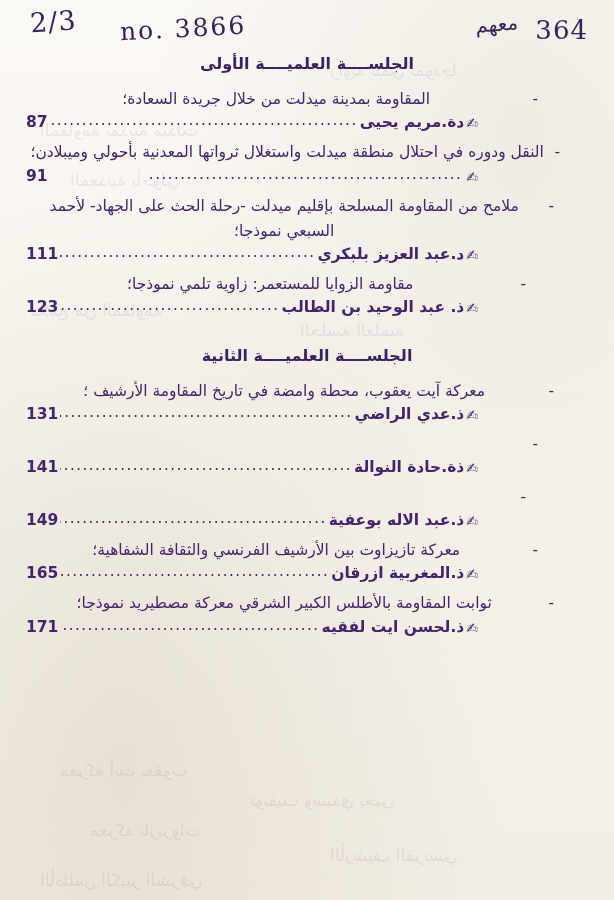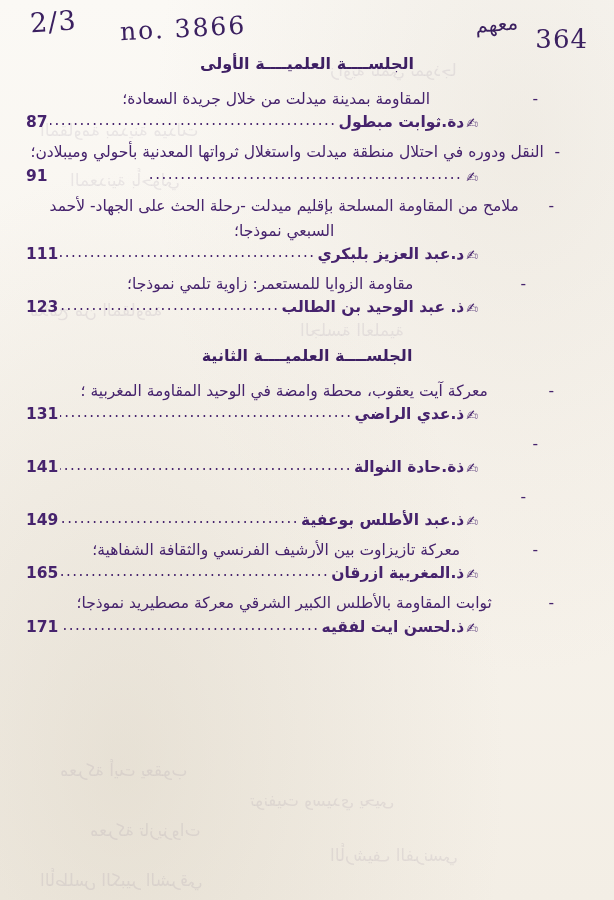--- a/index.html
+++ b/index.html
@@ -49,21 +49,21 @@
   }
   #hw-mid {
     left: 120px;
     top: 14px;
     font-size: 25px;
     letter-spacing: 2px;
     transform: rotate(-3deg);
   }
   #hw-right {
     right: 26px;
-    top: 24px;
+    top: 15px;
     font-size: 26px;
     letter-spacing: 1px;
   }
   #hw-scribble {
     right: 96px;
     top: 12px;
     font-size: 20px;
     letter-spacing: 2px;
     transform: rotate(-5deg);
   }
@@ -180,21 +180,21 @@
 
     <div class="session-title">الجلســــة العلميــــة الأولى</div>
 
     <div class="entry indent-2">
       <div class="entry-title">
         <span class="dash">-</span>
         <span class="title-text">المقاومة بمدينة ميدلت من خلال جريدة السعادة؛</span>
       </div>
       <div class="author-line auth-pad-3">
         <span class="pen-icon">✍</span>
-        <span class="author-name">دة.ثوابت مبطول</span>
+        <span class="author-name">دة.مريم يحيى</span>
         <span class="leader">..................................................</span>
         <span class="page-num">87</span>
       </div>
     </div>
 
     <div class="entry two-line">
       <div class="entry-title">
         <span class="dash">-</span>
         <span class="title-text">النقل ودوره في احتلال منطقة ميدلت واستغلال ثرواتها المعدنية بأحولي وميبلادن؛</span>
       </div>
@@ -229,21 +229,21 @@
         <span class="leader">..................................................</span>
         <span class="page-num">123</span>
       </div>
     </div>
 
     <div class="session-title" id="session-2-title">الجلســــة العلميــــة الثانية</div>
 
     <div class="entry indent-1">
       <div class="entry-title">
         <span class="dash">-</span>
-        <span class="title-text">معركة آيت يعقوب، محطة وامضة في الوحيد المقاومة المغربية ؛</span>
+        <span class="title-text">معركة آيت يعقوب، محطة وامضة في تاريخ المقاومة الأرشيف ؛</span>
       </div>
       <div class="author-line auth-pad-3">
         <span class="pen-icon">✍</span>
         <span class="author-name">ذ.عدي الراضي</span>
         <span class="leader">..................................................</span>
         <span class="page-num">131</span>
       </div>
     </div>
 
     <div class="entry indent-2">
@@ -257,21 +257,21 @@
         <span class="page-num">141</span>
       </div>
     </div>
 
     <div class="entry indent-3">
       <div class="entry-title">
         <span class="dash">-</span>
       </div>
       <div class="author-line auth-pad-3">
         <span class="pen-icon">✍</span>
-        <span class="author-name">ذ.عبد الأطلس بوعفية</span>
+        <span class="author-name">ذ.عبد الاله بوعفية</span>
         <span class="leader">..................................................</span>
         <span class="page-num">149</span>
       </div>
     </div>
 
     <div class="entry indent-2">
       <div class="entry-title">
         <span class="dash">-</span>
         <span class="title-text">معركة تازيزاوت بين الأرشيف الفرنسي والثقافة الشفاهية؛</span>
       </div>

